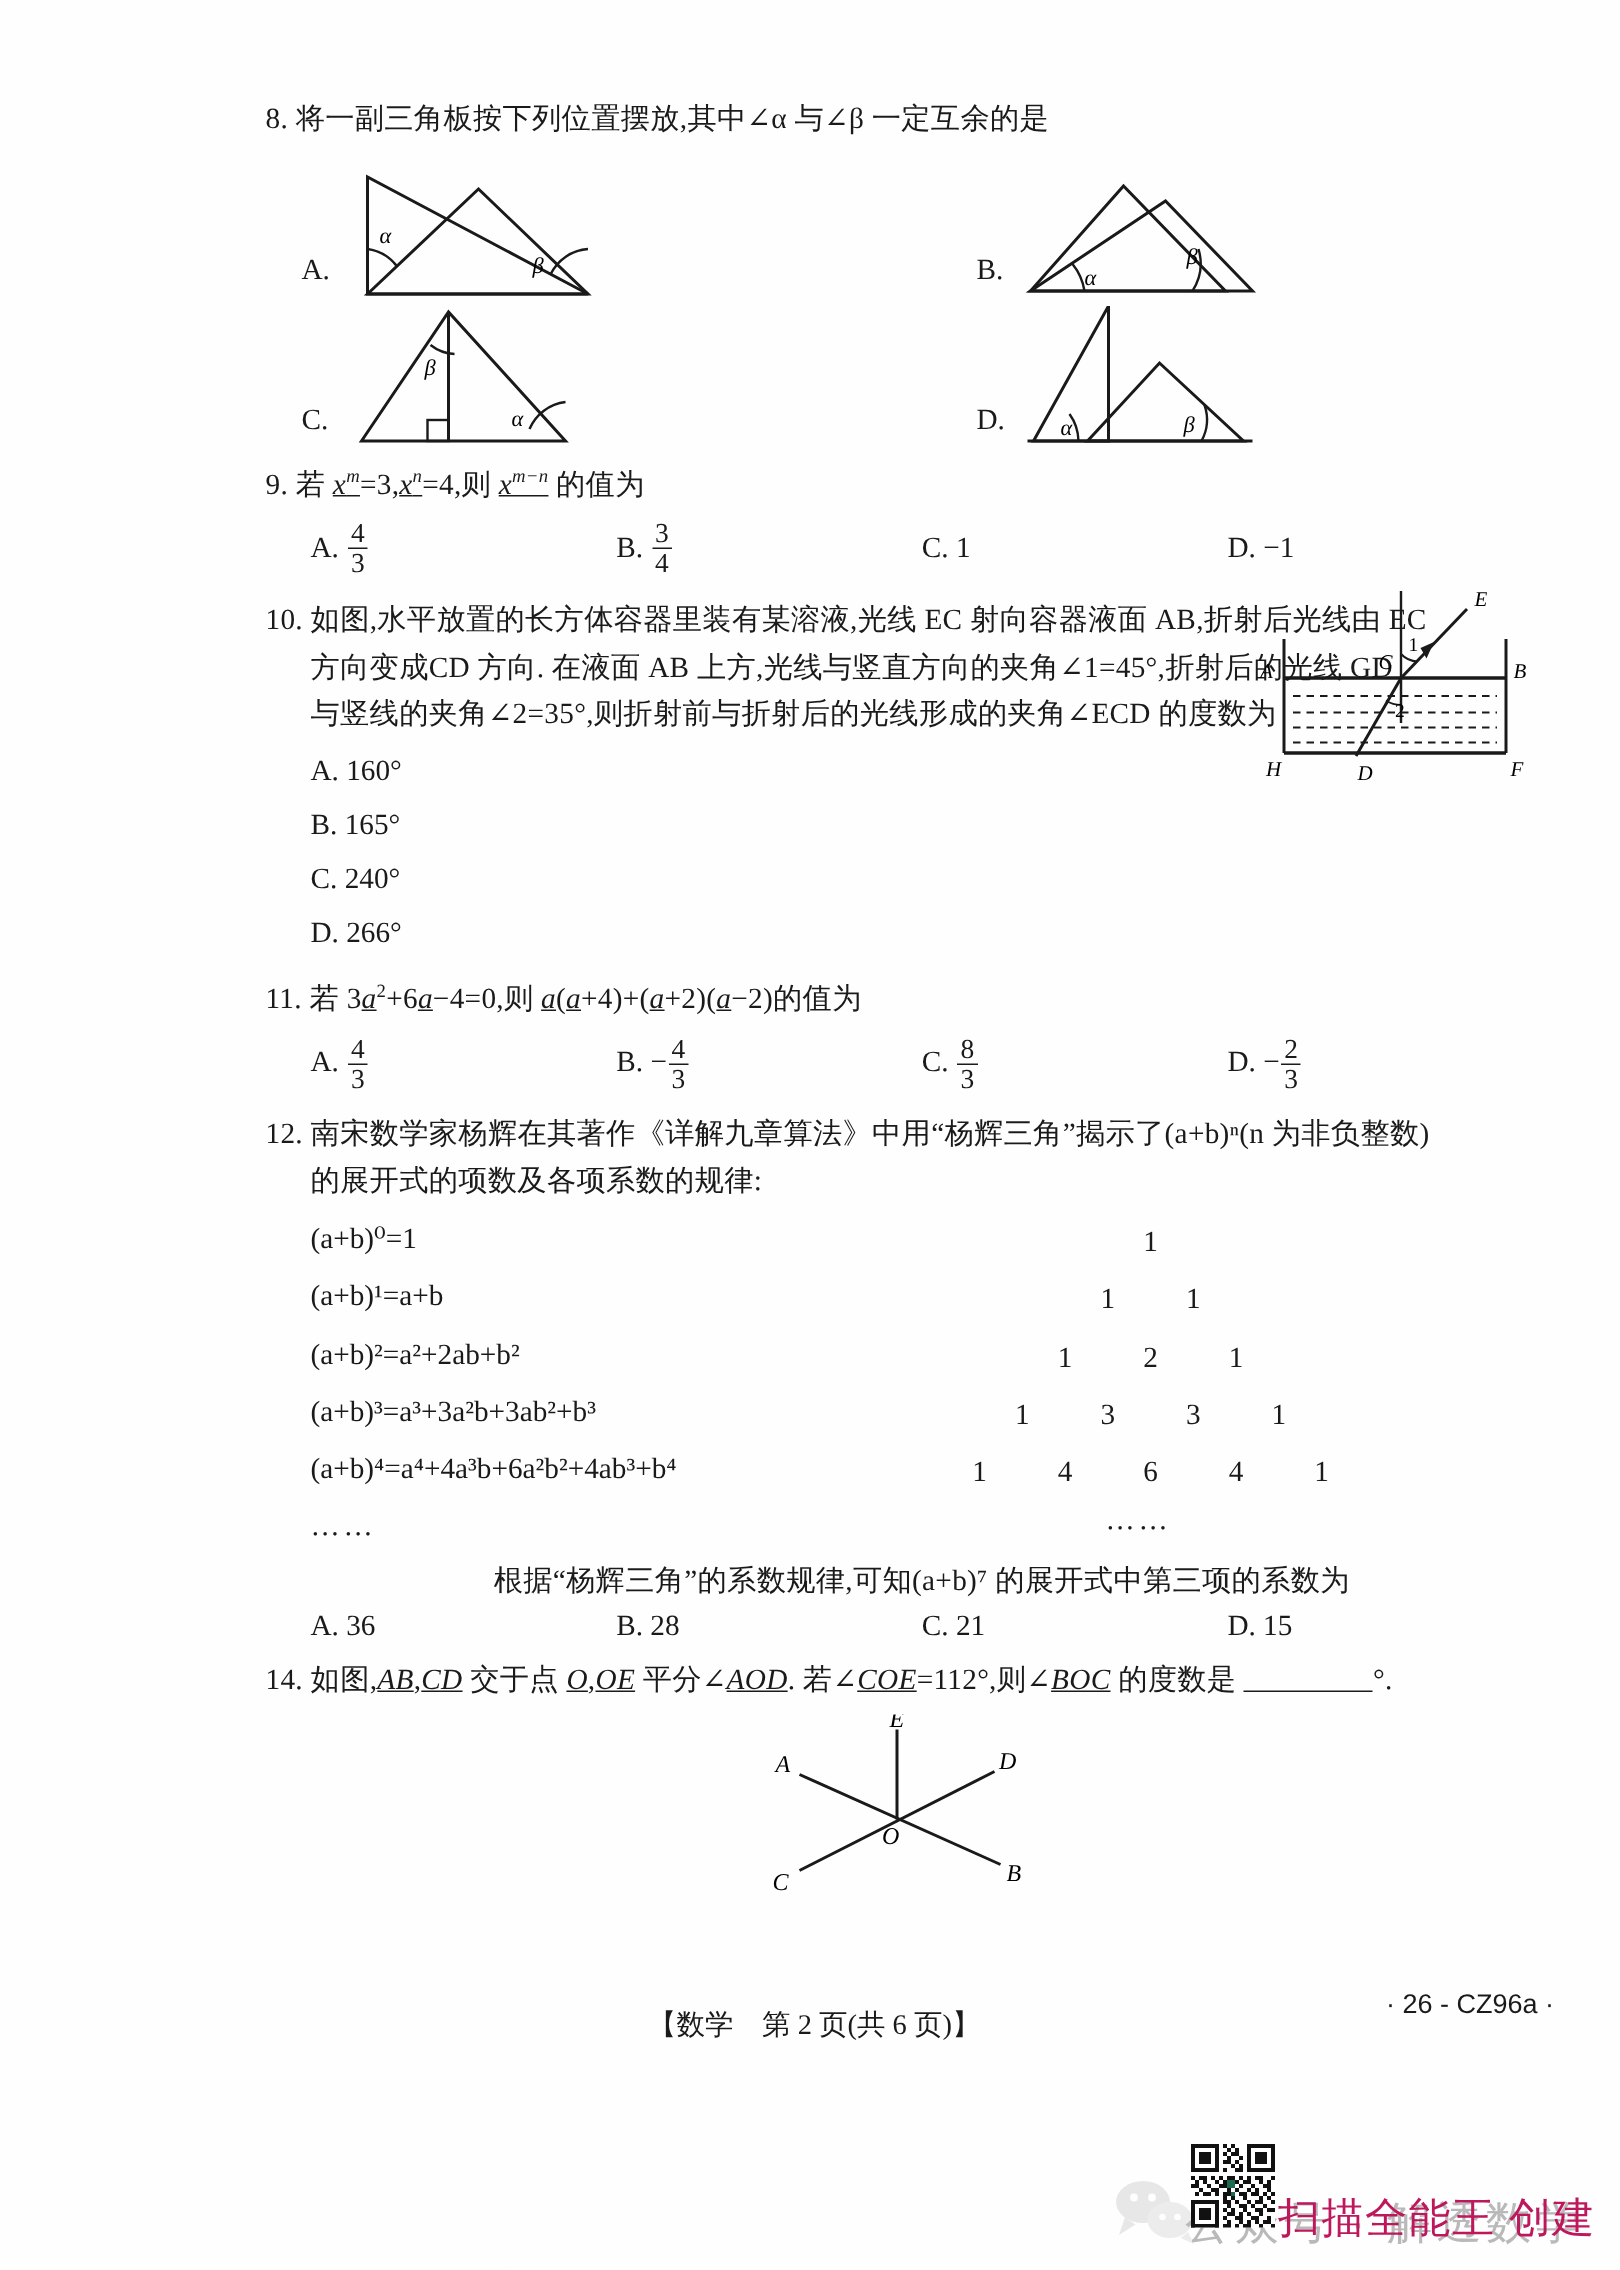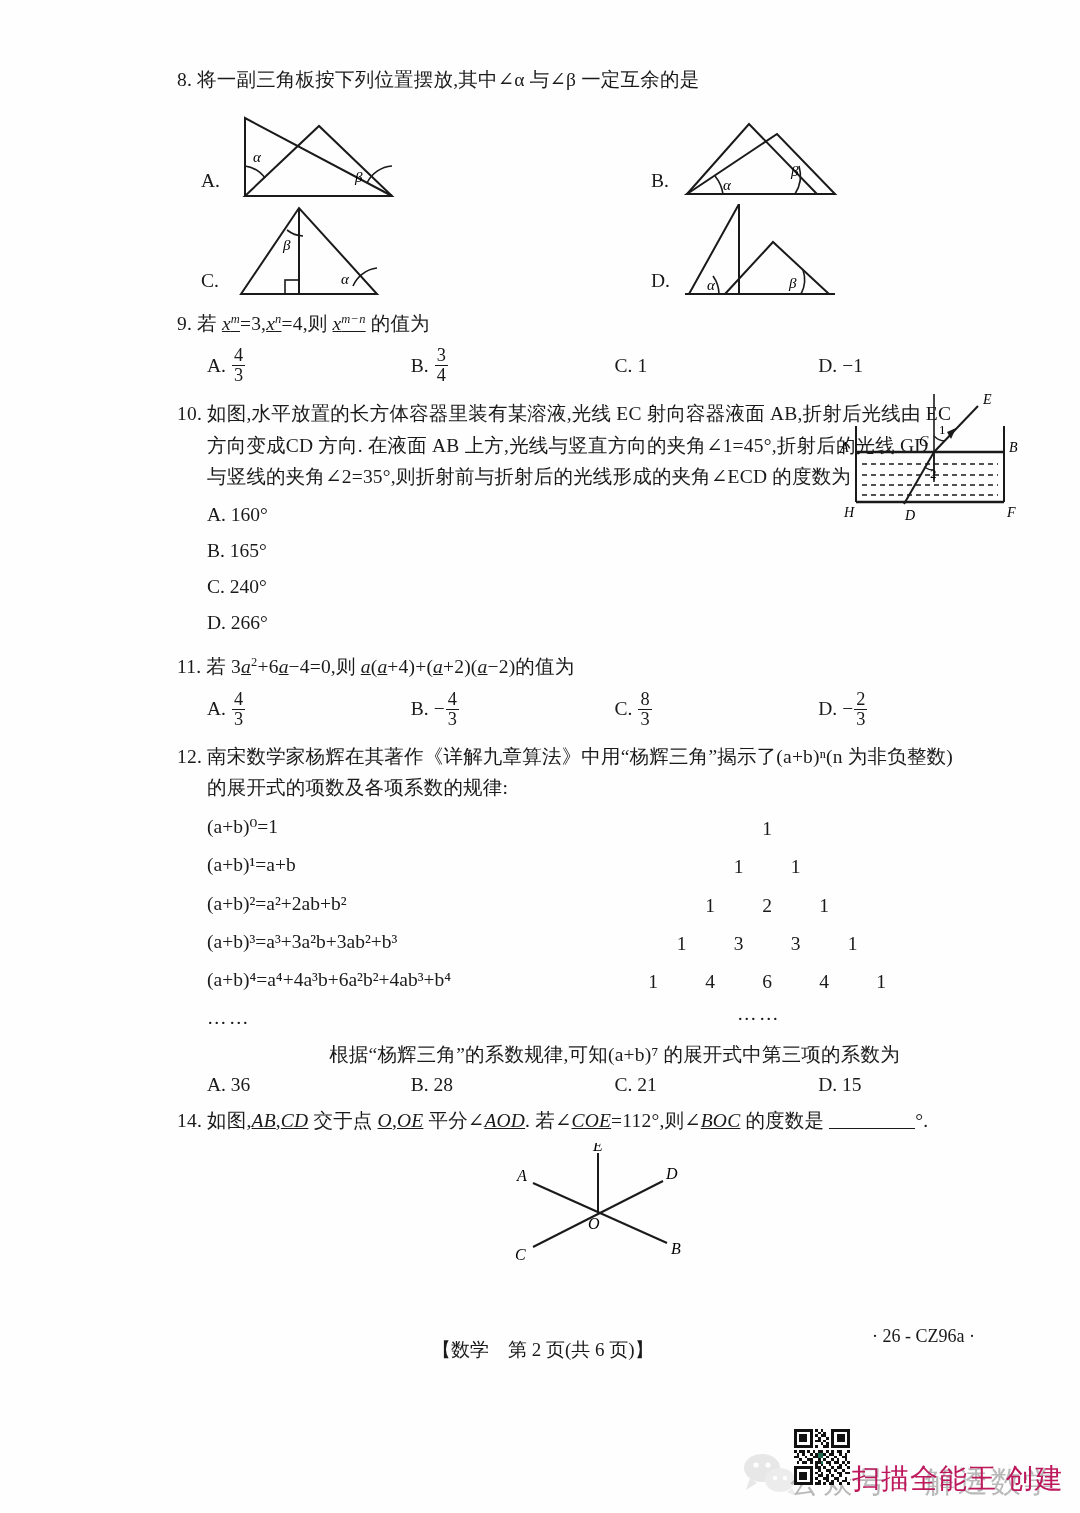--- a/index.html
+++ b/index.html
@@ -134,23 +134,23 @@
   }
   .footer-center {
     position: absolute;
     left: 432px;
     top: 0;
     white-space: nowrap;
     margin-top: 12px;
   }
   .footer-right {
     position: absolute;
-    left: 872px;
+    left: 924px;
     top: 1px;
-    font-family: Liberation Serif, serif;
+    font-family: Liberation Sans, sans-serif;
     font-size: 18px;
     white-space: nowrap;
   }
 
   
   .wm {
     position: absolute;
     left: 742px;
     top: 1424px;
     width: 338px;

